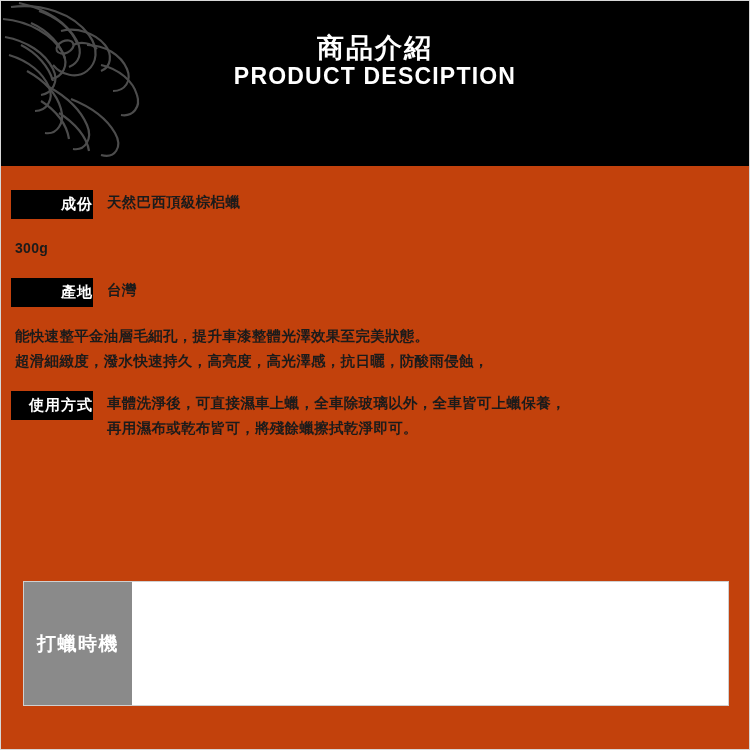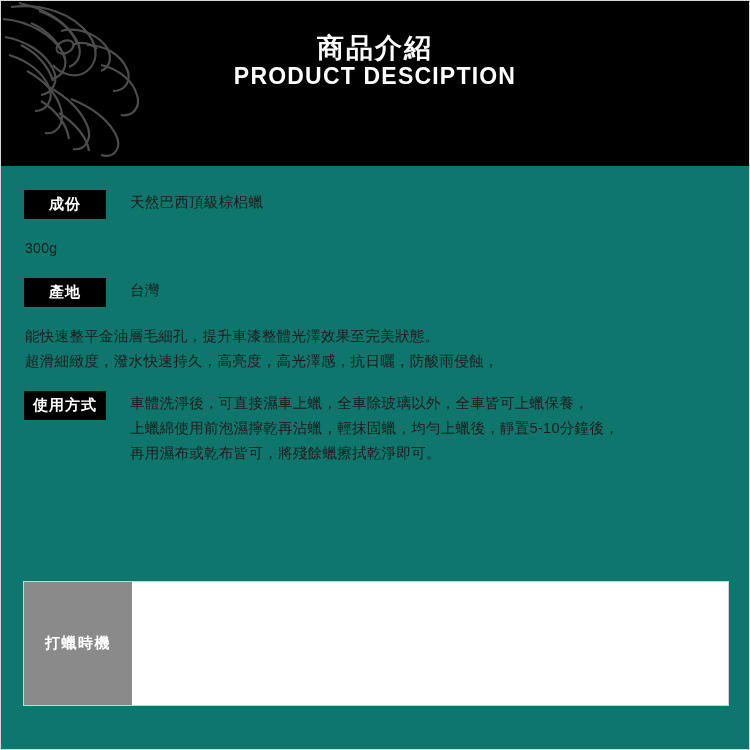--- a/index.html
+++ b/index.html
@@ -12,21 +12,21 @@
     background: #ffffff;
     font-family: "Liberation Sans", sans-serif;
     overflow: hidden;
   }
   .page {
     position: relative;
     width: 750px;
     height: 750px;
     box-sizing: border-box;
     border: 1px solid #d8d8d8;
-    background: #0f766e;
+    background: #c2410c;
   }
 
   
   .header {
     position: relative;
     width: 100%;
     height: 165px;
     background: #000000;
     overflow: hidden;
   }
@@ -66,39 +66,40 @@
     padding: 24px 0 0 0;
   }
   .spec-row {
     display: flex;
     align-items: flex-start;
     margin-bottom: 17px;
   }
   .spec-label {
     flex: 0 0 auto;
     width: 82px;
-    margin-left: 23px;
+    margin-left: 10px;
     background: #000000;
     color: #ffffff;
     font-size: 15px;
     font-weight: bold;
     letter-spacing: 1px;
-    text-align: center;
+    text-align: right;
     padding: 5px 0 6px 0;
     line-height: 18px;
     box-sizing: border-box;
   }
   .spec-value {
     flex: 1 1 auto;
-    margin-left: 24px;
+    margin-left: 14px;
     padding-right: 20px;
     color: #1b1b1b;
     font-size: 14.5px;
     line-height: 25px;
     letter-spacing: 0.3px;
+    font-weight: bold;
   }
   .spec-value .line {
     display: block;
     white-space: nowrap;
   }
   .spec-value.latin {
     font-size: 14px;
   }
 
   
@@ -117,21 +118,21 @@
   .note-label-cell {
     flex: 0 0 auto;
     width: 108px;
     background: #8a8a8a;
     display: flex;
     align-items: center;
     justify-content: center;
   }
   .note-label {
     color: #ffffff;
-    font-size: 15px;
+    font-size: 19px;
     font-weight: bold;
     letter-spacing: 1.5px;
     white-space: nowrap;
   }
   .note-body {
     flex: 1 1 auto;
     padding: 22px 18px 0 18px;
     color: #1b1b1b;
     font-size: 14.5px;
     line-height: 26px;
@@ -204,21 +205,20 @@
       <div class="spec-value">
         <span class="line">能快速整平金油層毛細孔，提升車漆整體光澤效果至完美狀態。</span>
         <span class="line">超滑細緻度，潑水快速持久，高亮度，高光澤感，抗日曬，防酸雨侵蝕，</span>
       </div>
     </div>
 
     <div class="spec-row">
       <div class="spec-label">使用方式</div>
       <div class="spec-value">
         <span class="line">車體洗淨後，可直接濕車上蠟，全車除玻璃以外，全車皆可上蠟保養，</span>
-        <span class="line">上蠟綿使用前泡濕擰乾再沾蠟，輕抹固蠟，均勻上蠟後，靜置5-10分鐘後，</span>
         <span class="line">再用濕布或乾布皆可，將殘餘蠟擦拭乾淨即可。</span>
       </div>
     </div>
 
   </div>
 
   <div class="note-box">
     <div class="note-label-cell">
       <span class="note-label">打蠟時機</span>
     </div>

